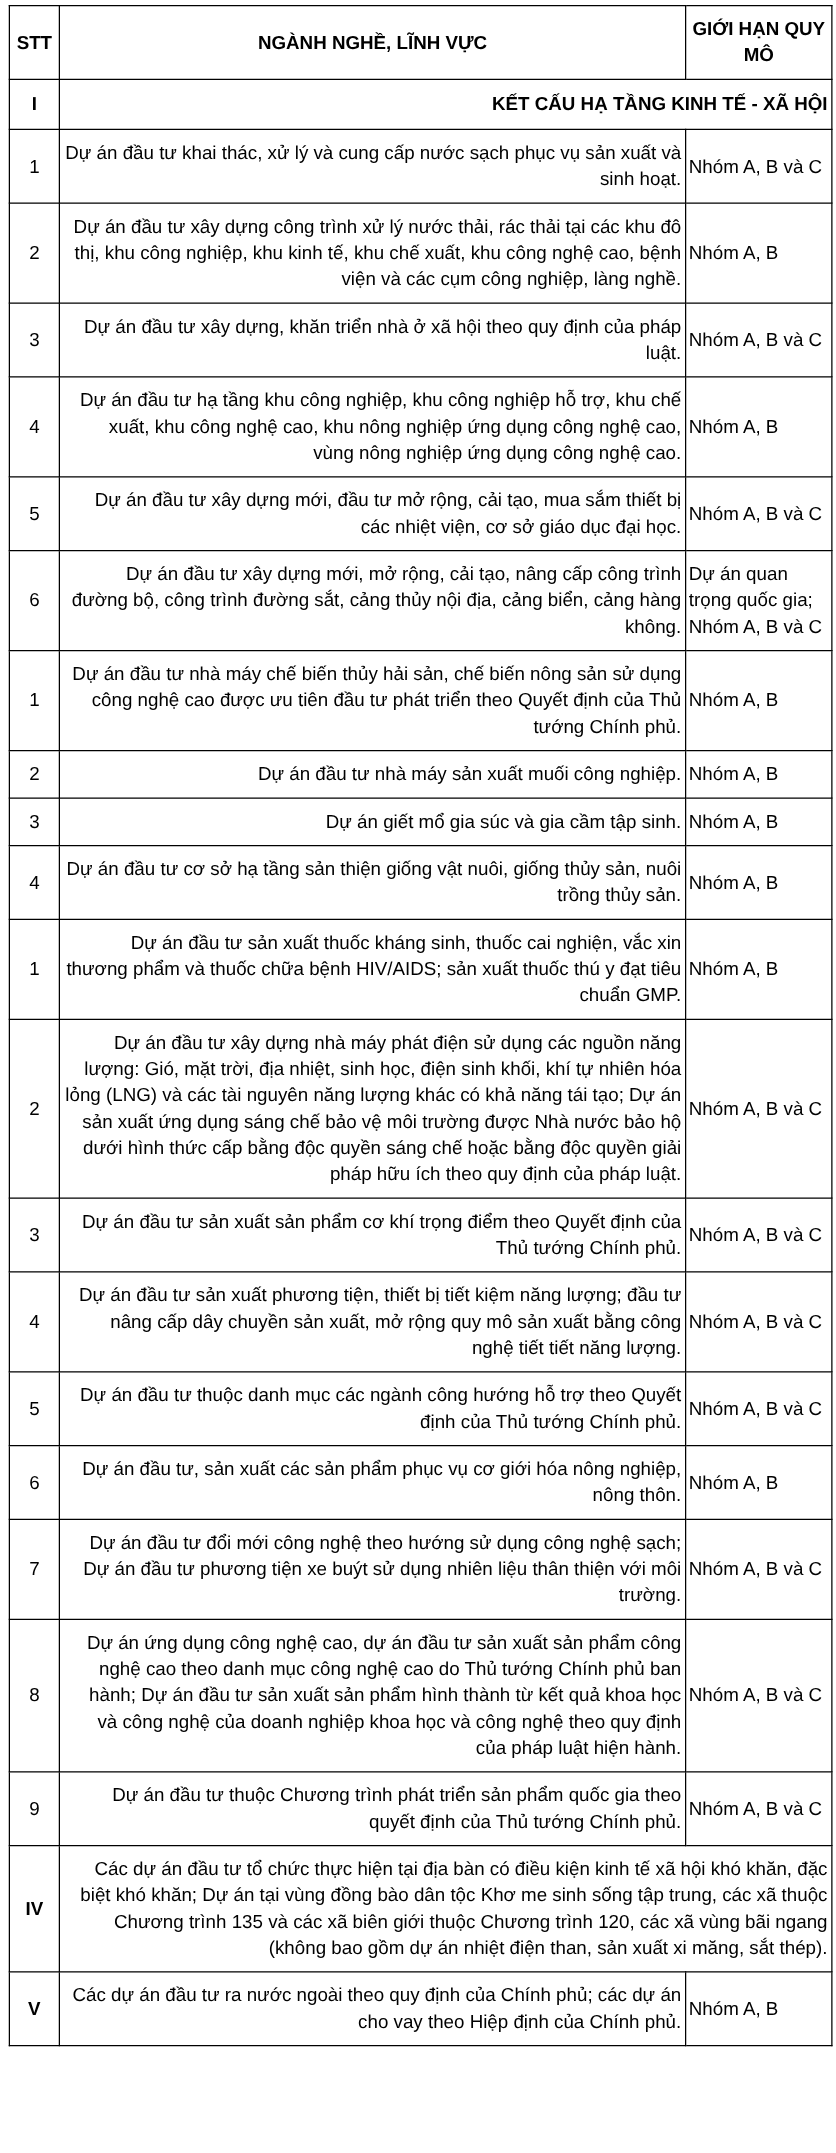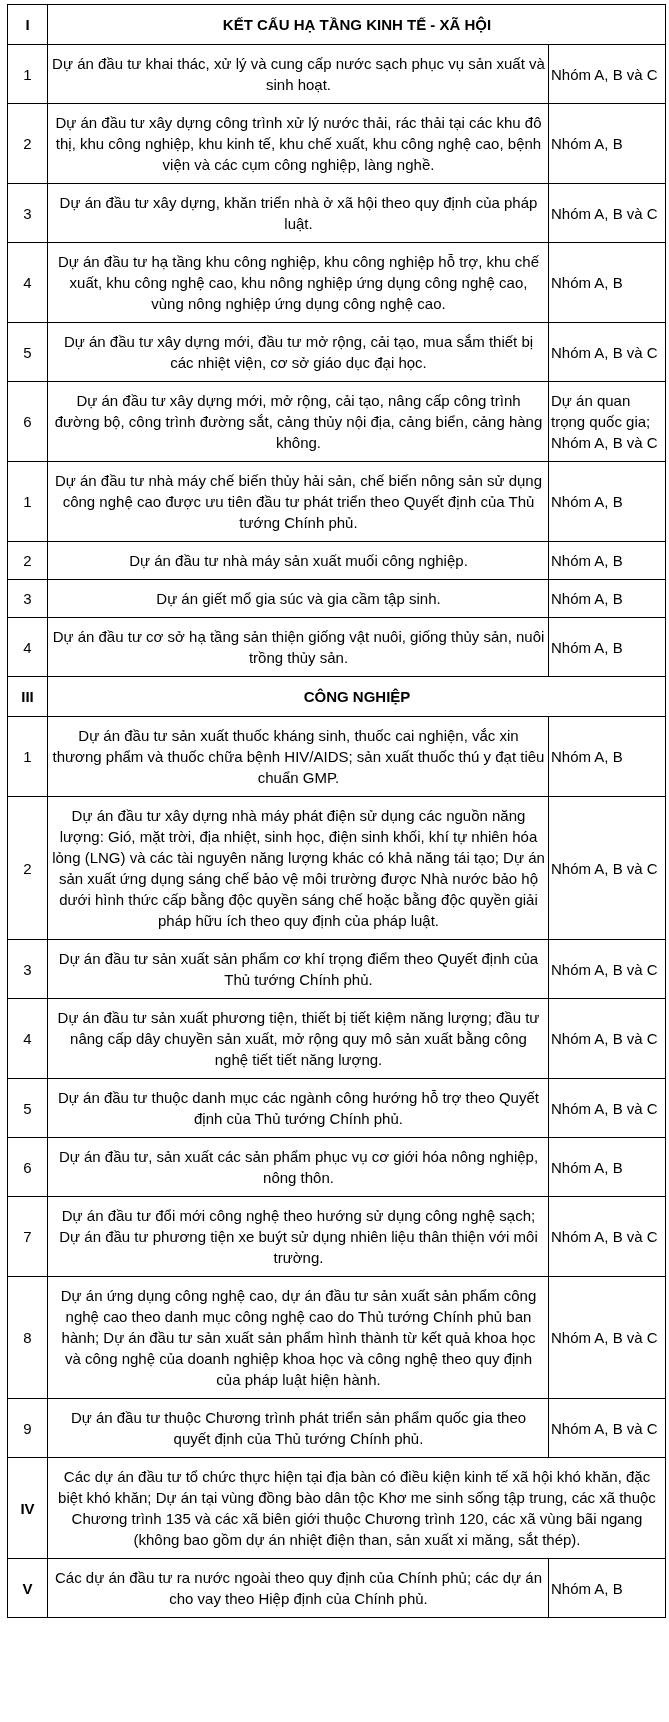--- a/index.html
+++ b/index.html
@@ -33,44 +33,49 @@
     font-weight: bold;
     text-align: center;
     padding: 8px 2px;
   }
   td.stt {
     text-align: center;
     padding: 8px 2px;
   }
   td.stt.bold { font-weight: bold; }
   td.desc {
-    text-align: center;
+    text-align: right;
     padding: 8px 3px 8px 4px;
   }
   td.section-title {
     font-weight: bold;
-    text-align: center;
+    text-align: right;
     padding: 9px 3px 9px 4px;
   }
   td.limit {
     text-align: left;
     padding: 8px 2px;
   }
 </style>
 </head>
 <body>
 
 <div class="page">
   <table class="doc-table">
     <colgroup>
       <col style="width:40px">
       <col style="width:501px">
       <col style="width:117px">
     </colgroup>
     <tbody>
+        <tr>
+      <th class="hdr">STT</th>
+      <th class="hdr">NGÀNH NGHỀ, LĨNH VỰC</th>
+      <th class="hdr">GIỚI HẠN QUY MÔ</th>
+    </tr>
 
     <tr>
       <td class="stt bold">I</td>
       <td class="section-title" colspan="2">KẾT CẤU HẠ TẦNG KINH TẾ - XÃ HỘI</td>
     </tr>
     <tr>
       <td class="stt">1</td>
       <td class="desc">Dự án đầu tư khai thác, xử lý và cung cấp nước sạch phục vụ sản xuất và sinh hoạt.</td>
       <td class="limit">Nhóm A, B và C</td>
     </tr>
@@ -114,24 +119,20 @@
       <td class="stt">3</td>
       <td class="desc">Dự án giết mổ gia súc và gia cầm tập sinh.</td>
       <td class="limit">Nhóm A, B</td>
     </tr>
     <tr>
       <td class="stt">4</td>
       <td class="desc">Dự án đầu tư cơ sở hạ tầng sản thiện giống vật nuôi, giống thủy sản, nuôi trồng thủy sản.</td>
       <td class="limit">Nhóm A, B</td>
     </tr>
 
-    <tr>
-      <td class="stt bold">III</td>
-      <td class="section-title" colspan="2">CÔNG NGHIỆP</td>
-    </tr>
     <tr>
       <td class="stt">1</td>
       <td class="desc">Dự án đầu tư sản xuất thuốc kháng sinh, thuốc cai nghiện, vắc xin thương phẩm và thuốc chữa bệnh HIV/AIDS; sản xuất thuốc thú y đạt tiêu chuẩn GMP.</td>
       <td class="limit">Nhóm A, B</td>
     </tr>
     <tr>
       <td class="stt">2</td>
       <td class="desc">Dự án đầu tư xây dựng nhà máy phát điện sử dụng các nguồn năng lượng: Gió, mặt trời, địa nhiệt, sinh học, điện sinh khối, khí tự nhiên hóa lỏng (LNG) và các tài nguyên năng lượng khác có khả năng tái tạo; Dự án sản xuất ứng dụng sáng chế bảo vệ môi trường được Nhà nước bảo hộ dưới hình thức cấp bằng độc quyền sáng chế hoặc bằng độc quyền giải pháp hữu ích theo quy định của pháp luật.</td>
       <td class="limit">Nhóm A, B và C</td>
     </tr>

